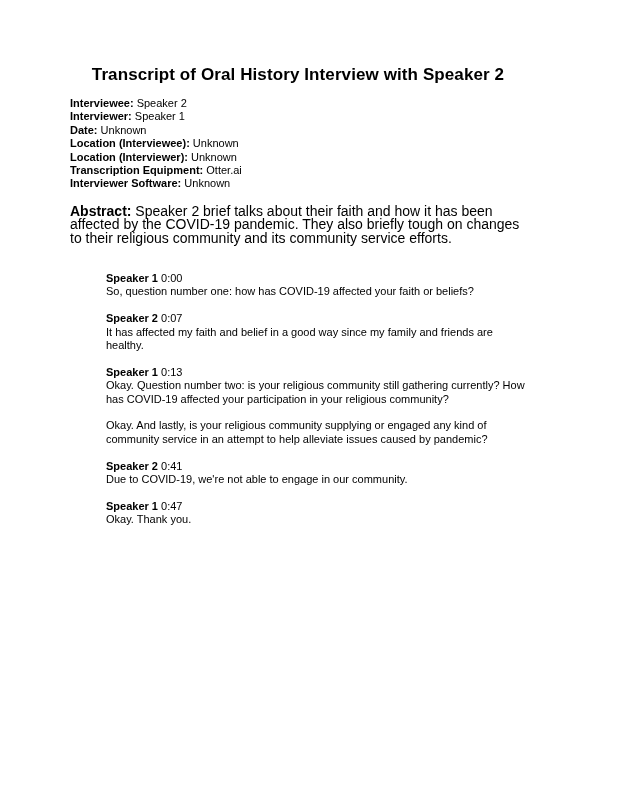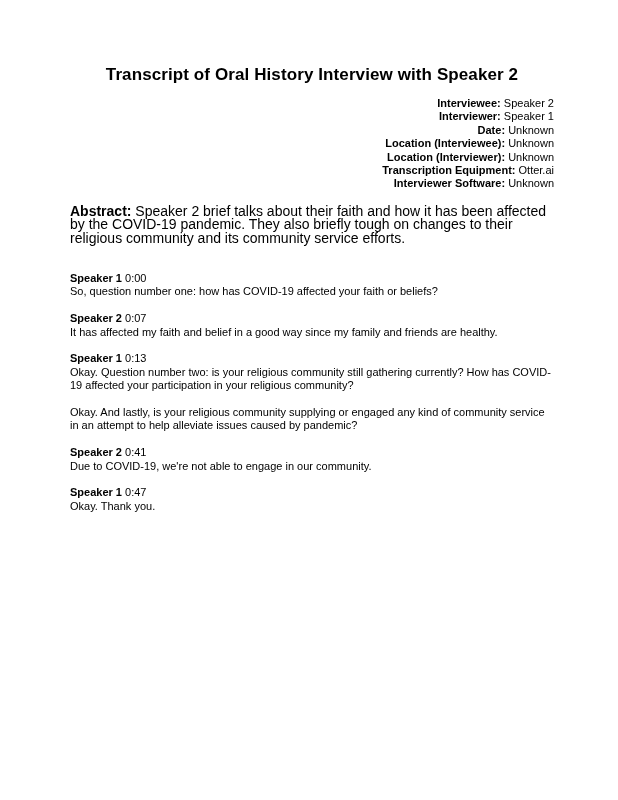--- a/index.html
+++ b/index.html
@@ -11,53 +11,53 @@
     width: 618px;
     height: 800px;
     overflow: hidden;
     font-family: "Liberation Sans", sans-serif;
     color: #000000;
   }
   .page {
     box-sizing: border-box;
     width: 618px;
     height: 632px;
-    padding: 64px 64px 0 70px;
+    padding: 64px 92px 0 70px;
     background: #ffffff;
   }
   .doc-title {
     font-size: 17px;
     font-weight: bold;
     text-align: center;
     margin: 0 0 11px 0;
     line-height: 22px;
     letter-spacing: 0.1px;
   }
   .meta-block {
     font-size: 11px;
     line-height: 13.4px;
-    text-align: right;
   }
   .meta-line {
     margin: 0;
   }
   .meta-label {
     font-weight: bold;
   }
   .abstract {
     font-size: 14px;
     line-height: 13.4px;
     margin: 14px 0 0 0;
     max-width: 482px;
   }
   .abstract-label {
     font-weight: bold;
   }
   .transcript {
     margin-top: 27px;
+    margin-left: 36px;
   }
   .entry {
     margin: 0 0 13.4px 0;
     font-size: 11px;
     line-height: 13.4px;
     max-width: 482px;
   }
   .speaker-line {
     margin: 0;
   }

